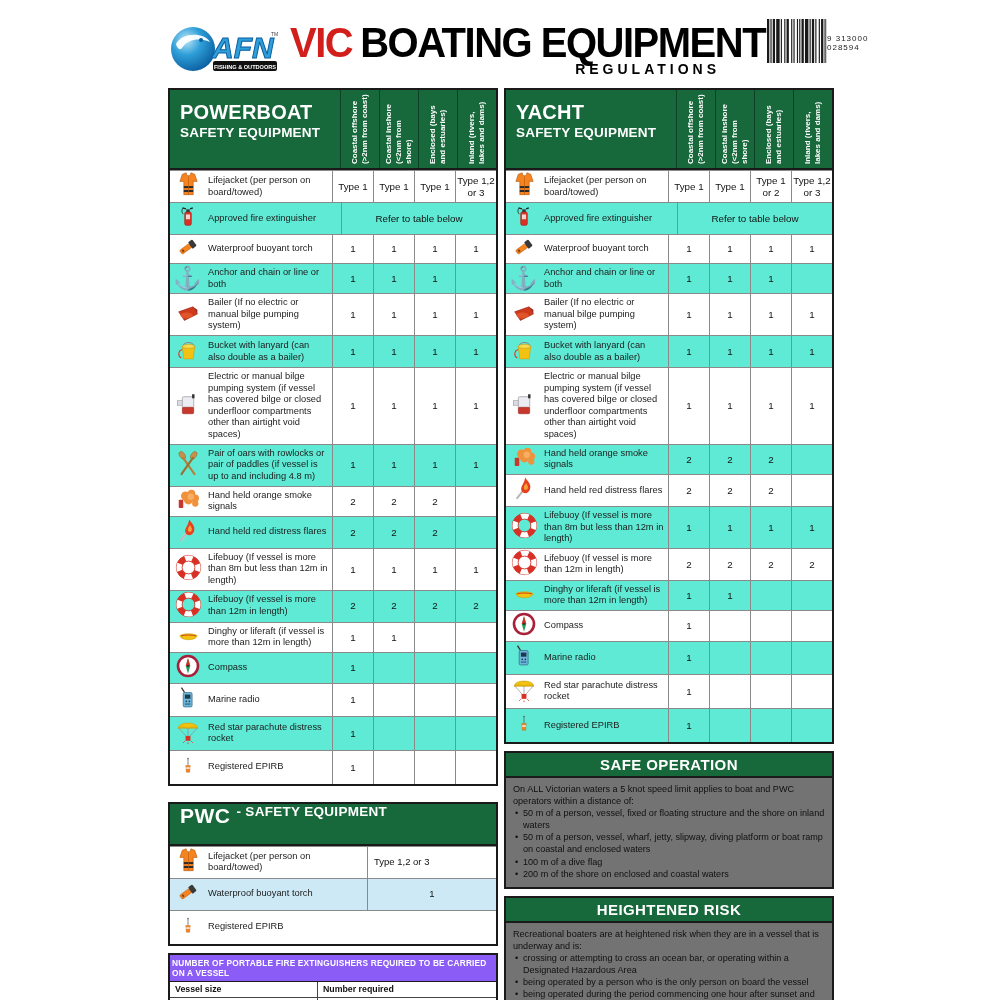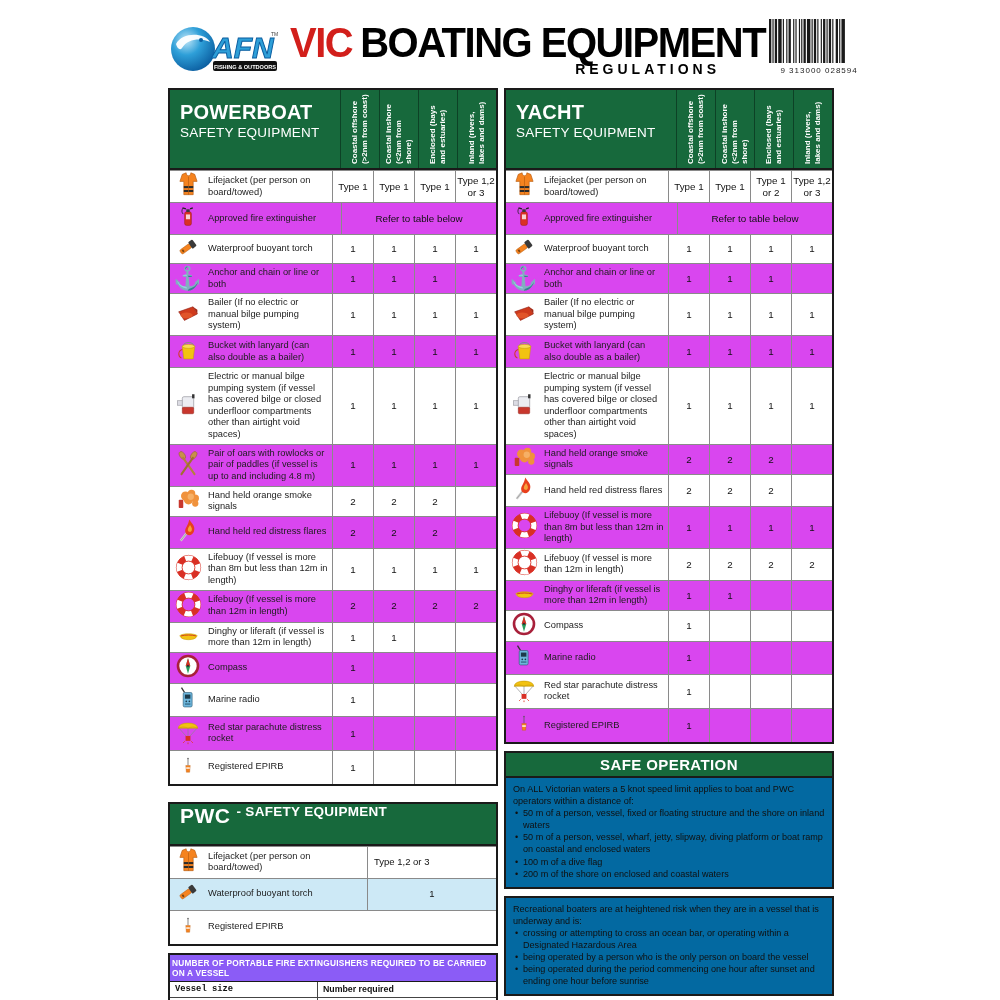--- a/index.html
+++ b/index.html
@@ -8,38 +8,38 @@
   .content{position:absolute;left:168px;top:18px;width:666px;}
 
   
   .hdr{display:flex;align-items:flex-start;height:64px;margin-bottom:6px;}
   .logo{flex:none;width:112px;height:60px;}
   .title-block{flex:1;padding-left:10px;margin-top:2px;}
   .title-line{font-size:40px;font-weight:900;letter-spacing:-1.5px;line-height:1;white-space:nowrap;transform:scaleY(1.08);transform-origin:top left;}
   .title-vic{color:#d21f1b;margin-right:8px;}
   .title-main{color:#000;}
   .title-regs{font-size:14px;font-weight:900;letter-spacing:4px;color:#000;text-align:right;margin-top:1px;width:430px;}
-  .barcode{flex:none;width:108px;display:flex;flex-direction:column;align-items:center;margin-top:1px;}
+  .barcode{flex:none;width:108px;display:flex;align-items:center;margin-top:1px;}
   .barcode-digits{font-size:8px;letter-spacing:1px;color:#222;margin-top:1px;}
 
   
   .cols{display:flex;gap:6px;align-items:flex-start;}
   .col{width:330px;flex:none;}
 
   
   .eq-table{border:2px solid #1a1a1a;background:#fff;}
   .eq-head{display:flex;background:#17693c;color:#fff;height:78px;border-bottom:2px solid #1a1a1a;}
   .eq-titles{flex:1;padding:12px 6px 0 10px;}
   .eq-title{font-size:20px;font-weight:bold;line-height:1.05;letter-spacing:0.2px;}
-  .eq-sub{font-size:13.5px;font-weight:normal;margin-top:2px;letter-spacing:0.2px;}
+  .eq-sub{font-size:13.5px;font-weight:bold;margin-top:2px;letter-spacing:0.2px;}
   .vheads{display:flex;flex:none;}
   .vhead{width:38px;border-left:1px solid #0d4226;display:flex;justify-content:center;overflow:hidden;}
   .vhead-text{writing-mode:vertical-rl;transform:rotate(180deg);font-size:8px;font-weight:bold;line-height:1.25;text-align:left;padding:4px 0;}
   .eq-row{display:flex;align-items:stretch;border-top:1px solid #8a8a8a;min-height:28px;background:#fff;}
-  .eq-row.blue{background:#d946ef;}
+  .eq-row.blue{background:#5eead4;}
   .icon-cell{width:36px;flex:none;display:flex;align-items:center;justify-content:center;}
   .label-cell{flex:1;font-size:9.3px;line-height:1.25;display:flex;align-items:center;padding:3px 4px 3px 2px;color:#1c1c1c;}
   .val-cells{display:flex;flex:none;}
   .val{width:38px;flex:none;border-left:1px solid #8a8a8a;display:flex;align-items:center;justify-content:center;font-size:9.8px;text-align:center;padding:2px 1px;line-height:1.15;}
   .val.span4{width:152px;}
   .anchor-glyph{font-size:23px;line-height:1;color:#17313c;}
 
   
   .pwc{margin-top:16px;}
   .pwc-head{display:flex;background:#17693c;height:40px;border-bottom:2px solid #1a1a1a;}
@@ -51,26 +51,26 @@
   .pwc-row.blue{background:#cde9f6;}
   .pwc-val{width:116px;flex:none;border-left:1px solid #8a8a8a;display:flex;align-items:center;font-size:9.5px;line-height:1.25;padding:3px 6px;}
   .pwc-val.center{justify-content:center;}
 
   
   .fire-table{border:2px solid #1a1a1a;margin-top:7px;background:#fff;}
   .fire-title{background:#8b5cf6;color:#fff;font-weight:bold;font-size:8.3px;padding:3px 2px;letter-spacing:0.2px;border-bottom:1.5px solid #1a1a1a;}
   .fire-row{display:flex;border-top:1px solid #444;}
   .fire-row:first-of-type{border-top:none;}
   .fire-cell{font-size:8.8px;padding:2.5px 5px;line-height:1.15;}
-  .fire-cell.c1{width:42%;flex:none;font-family:Liberation Mono, monospace;}
+  .fire-cell.c1{width:42%;flex:none;}
   .fire-cell.c2{flex:1;border-left:1px solid #444;}
   .fire-cell.head{font-weight:bold;}
 
   
-  .info-box{border:2px solid #1a1a1a;margin-top:7px;background:#0369a1;}
+  .info-box{border:2px solid #1a1a1a;margin-top:7px;background:#737373;}
   .info-title{background:#17693c;color:#fff;text-align:center;font-weight:bold;font-size:15px;padding:3px 0;border-bottom:2px solid #1a1a1a;letter-spacing:0.4px;}
   .info-body{padding:5px 7px 7px 7px;font-size:9.1px;line-height:1.33;color:#101010;}
   .bullet{padding-left:10px;position:relative;}
   .bullet::before{content:"\2022";position:absolute;left:2px;}
 </style>
 </head>
 <body>
 
 <div class="page">
   <div class="content">
@@ -826,20 +826,21 @@
             <div id="safe-bullets">
                 <div class="bullet">50 m of a person, vessel, fixed or floating structure and the shore on inland waters</div>
                 <div class="bullet">50 m of a person, vessel, wharf, jetty, slipway, diving platform or boat ramp on coastal and enclosed waters</div>
                 <div class="bullet">100 m of a dive flag</div>
                 <div class="bullet">200 m of the shore on enclosed and coastal waters</div>
               </div>
           </div>
         </section>
 
         <section class="info-box">
+          <div class="info-title">HEIGHTENED RISK</div>
           <div class="info-body">
             <div>Recreational boaters are at heightened risk when they are in a vessel that is underway and is:</div>
             <div id="risk-bullets-before">
                 <div class="bullet">crossing or attempting to cross an ocean bar, or operating within a Designated Hazardous Area</div>
                 <div class="bullet">being operated by a person who is the only person on board the vessel</div>
                 <div class="bullet">being operated during the period commencing one hour after sunset and ending one hour before sunrise</div>
               </div>
 
           </div>
         </section>

